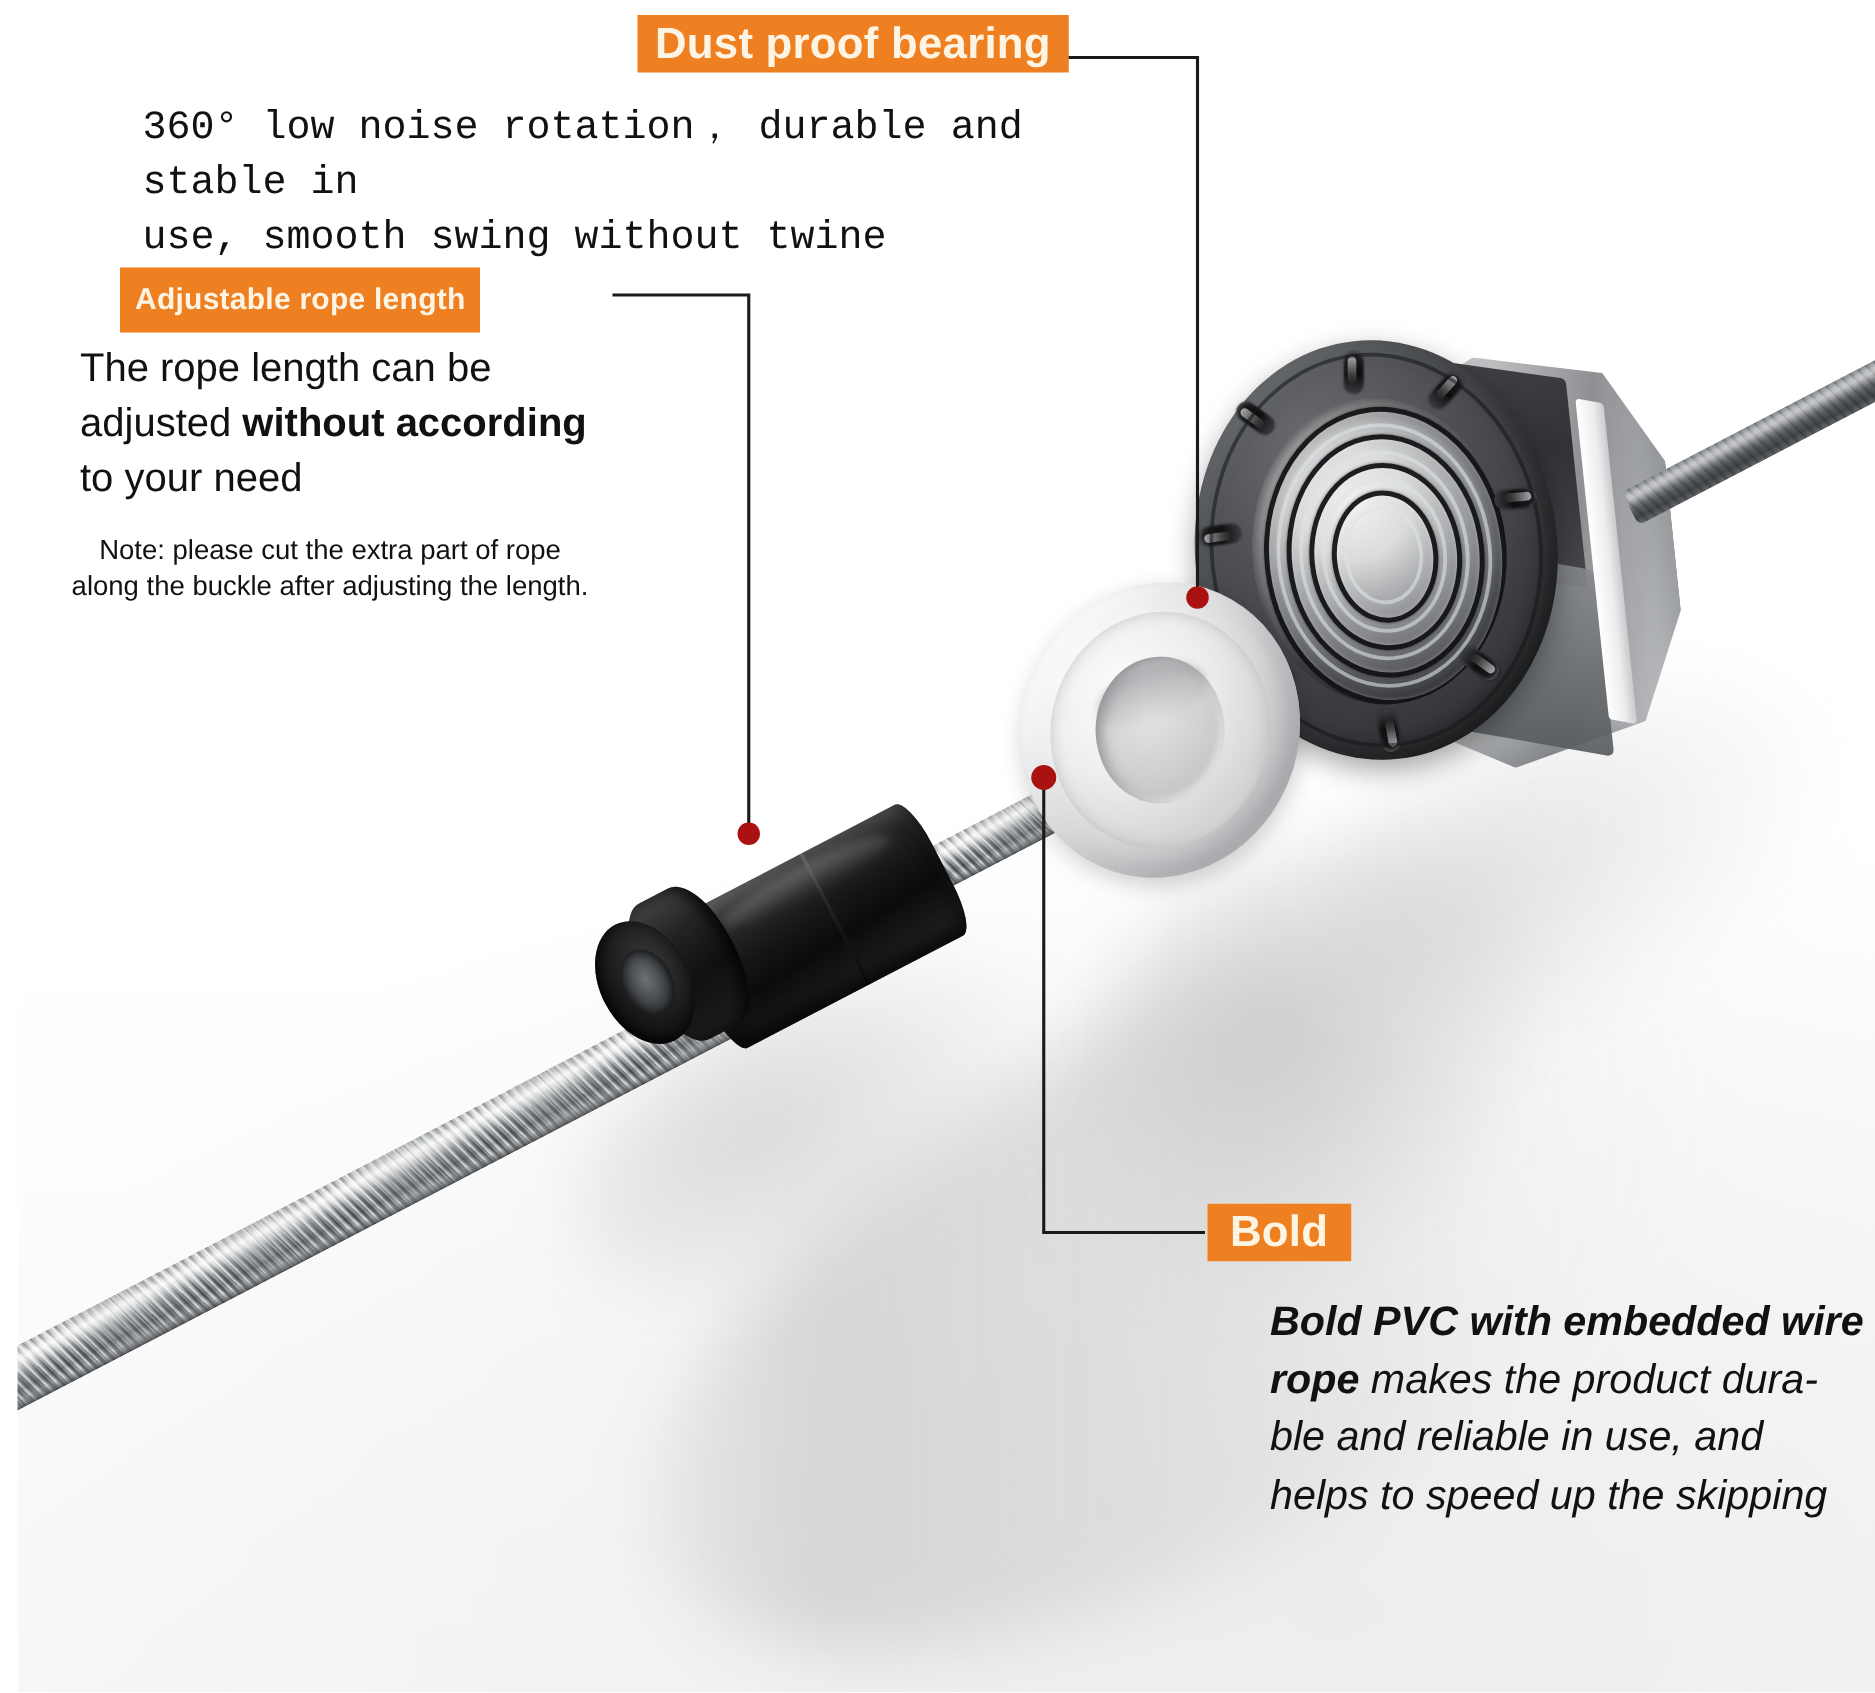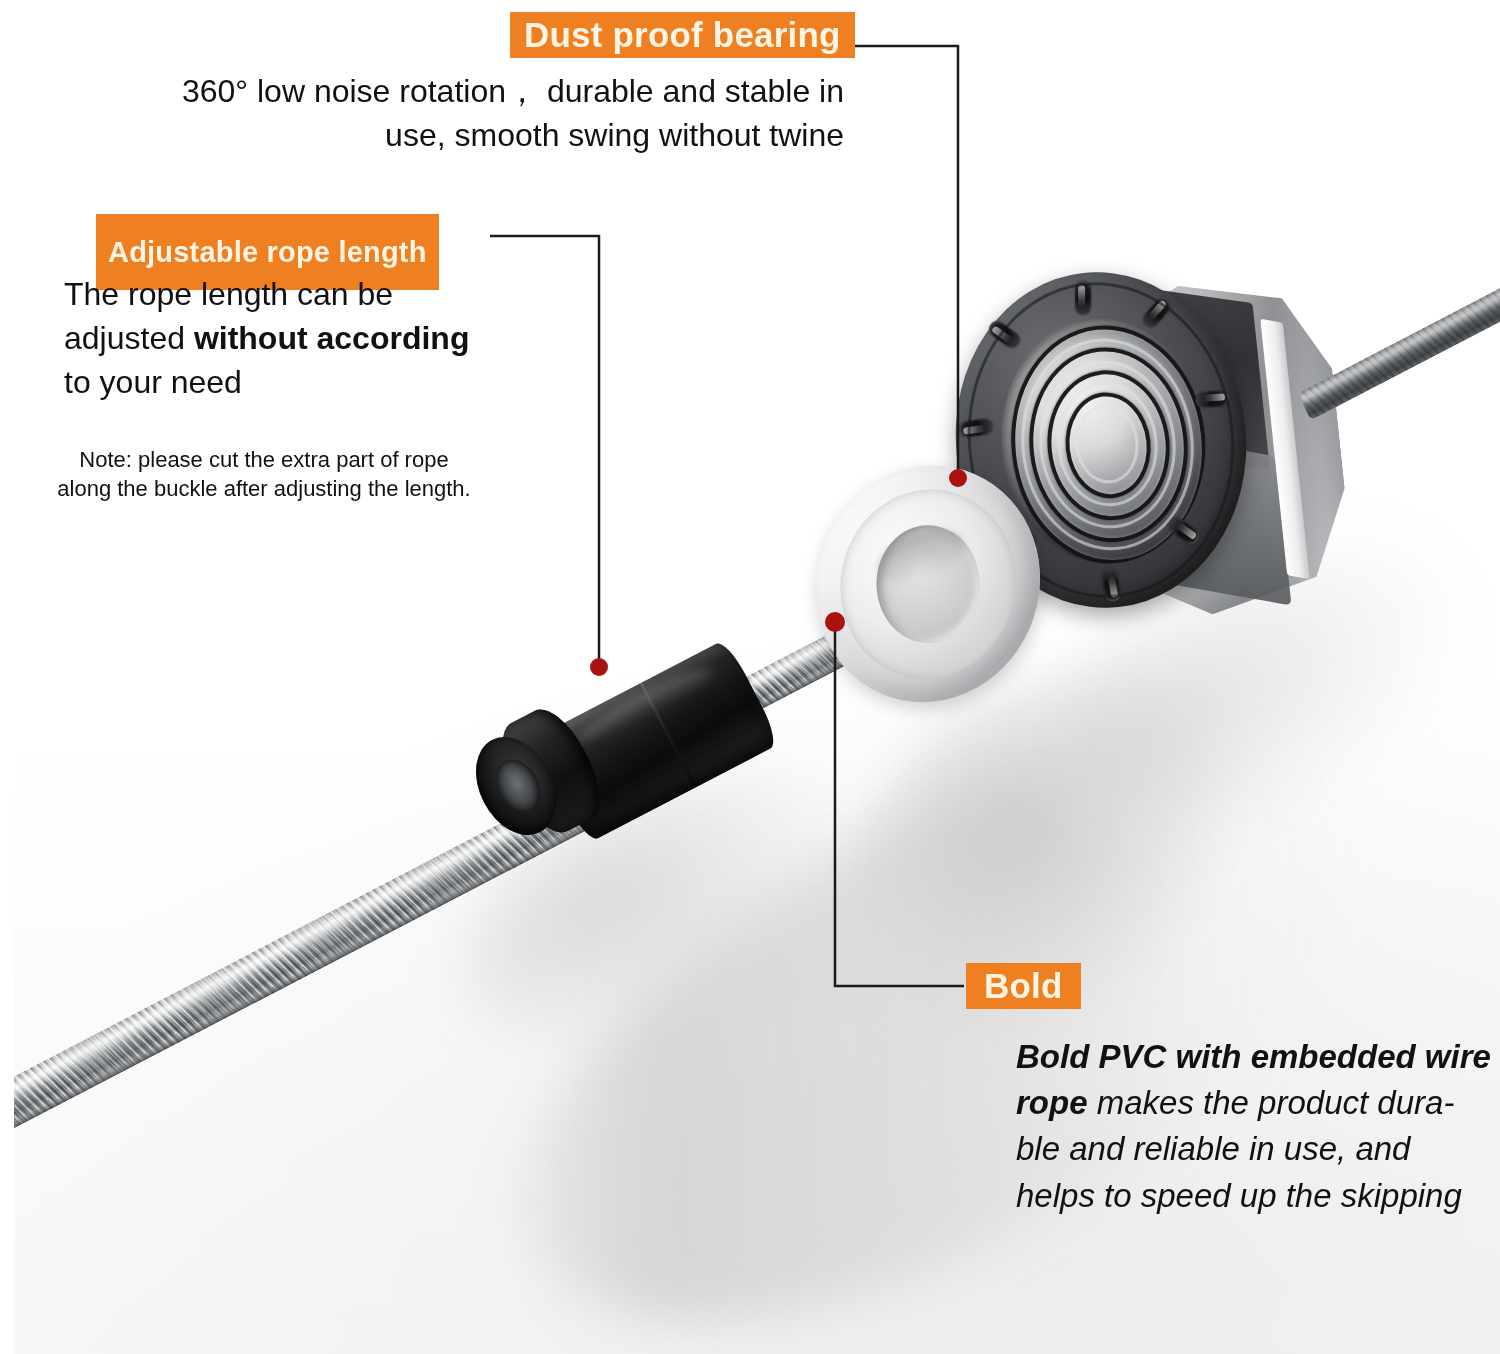--- a/index.html
+++ b/index.html
@@ -370,49 +370,50 @@
   }
   #tag-dust {
     left: 496px; top: 12px;
     height: 46px;
     padding: 0 14px;
     font-size: 35px;
   }
   #tag-adjust {
     left: 82px; top: 214px;
     height: 44px;
-    padding: 16px 12px;
-    font-size: 29px;
+    padding: 4px 12px;
+    font-size: 24px;
   }
   #tag-rope {
     left: 952px; top: 963px;
     height: 46px;
     padding: 0 18px;
     font-size: 35px;
   }
 
   .body-text {
     position: absolute;
     color: #111113;
     font-size: 32px;
     line-height: 1.38;
     white-space: pre-line;
   }
   #text-dust {
-    left: 100px; top: 69px;
+    left: 100px; top: 80px;
     width: 730px;
-    text-align: right;
+    text-align: left;
+    font-family: Liberation Mono, monospace;
   }
   #text-adjust {
     left: 50px; top: 272px;
     width: 420px;
     text-align: left;
   }
   #text-note {
-    left: 24px; top: 445px;
+    left: 24px; top: 425px;
     width: 452px;
     text-align: center;
     font-size: 22px;
     line-height: 1.34;
   }
   #text-rope {
     left: 1002px; top: 1034px;
     width: 530px;
     text-align: left;
     font-size: 33px;

